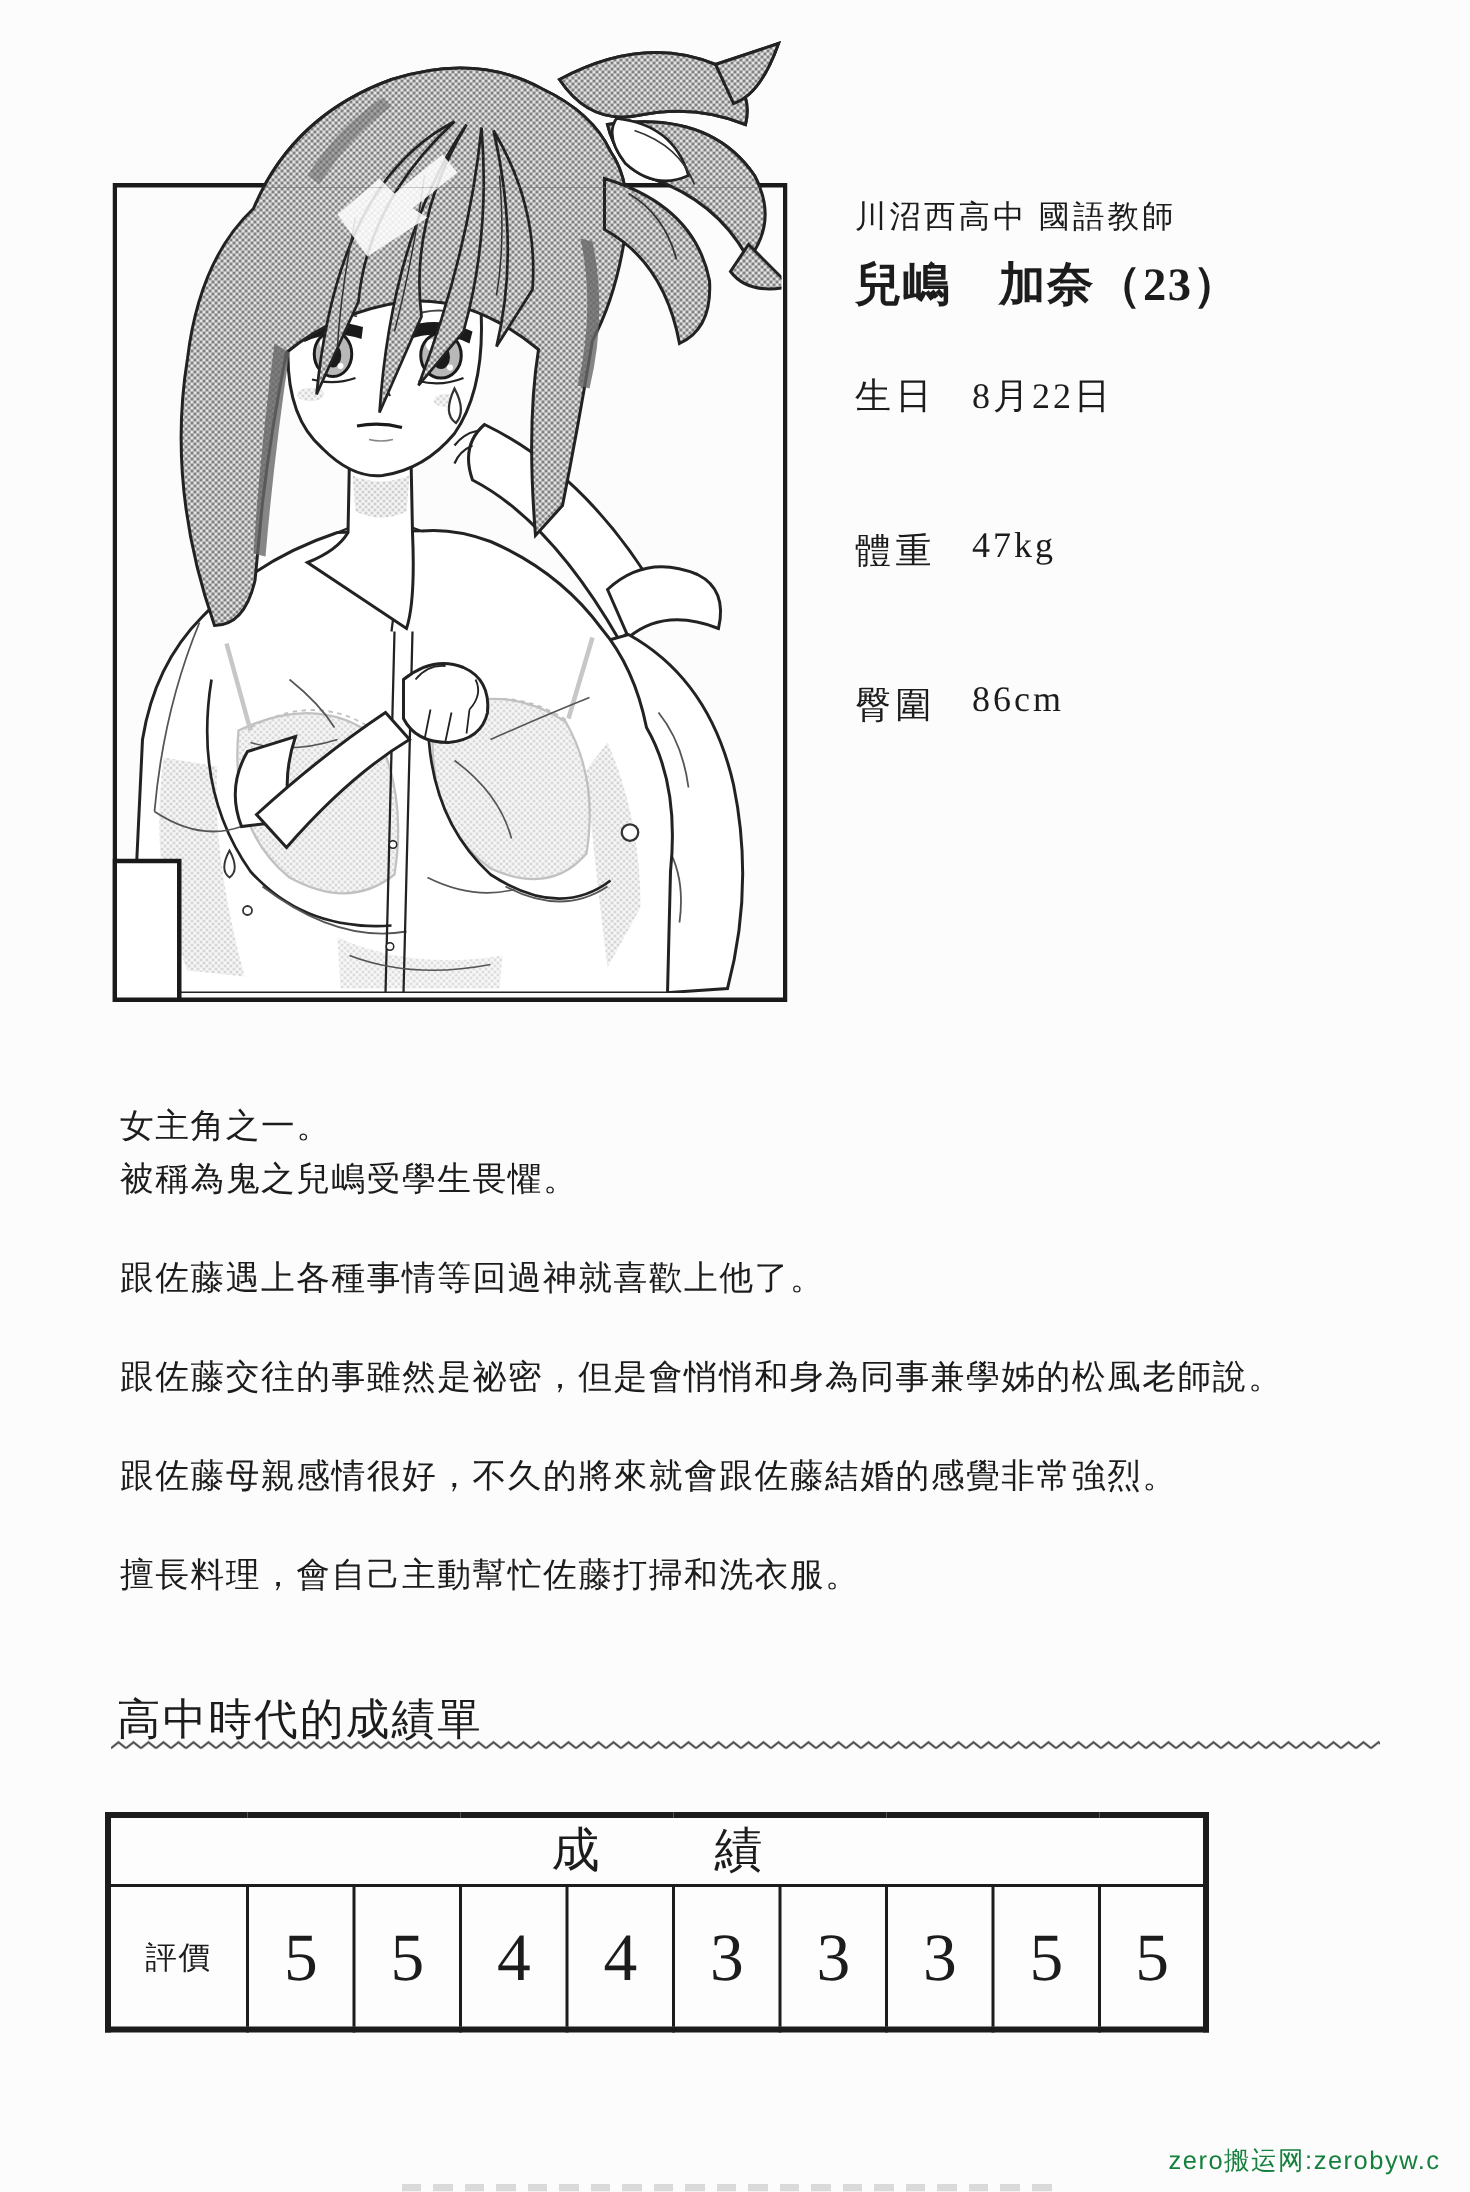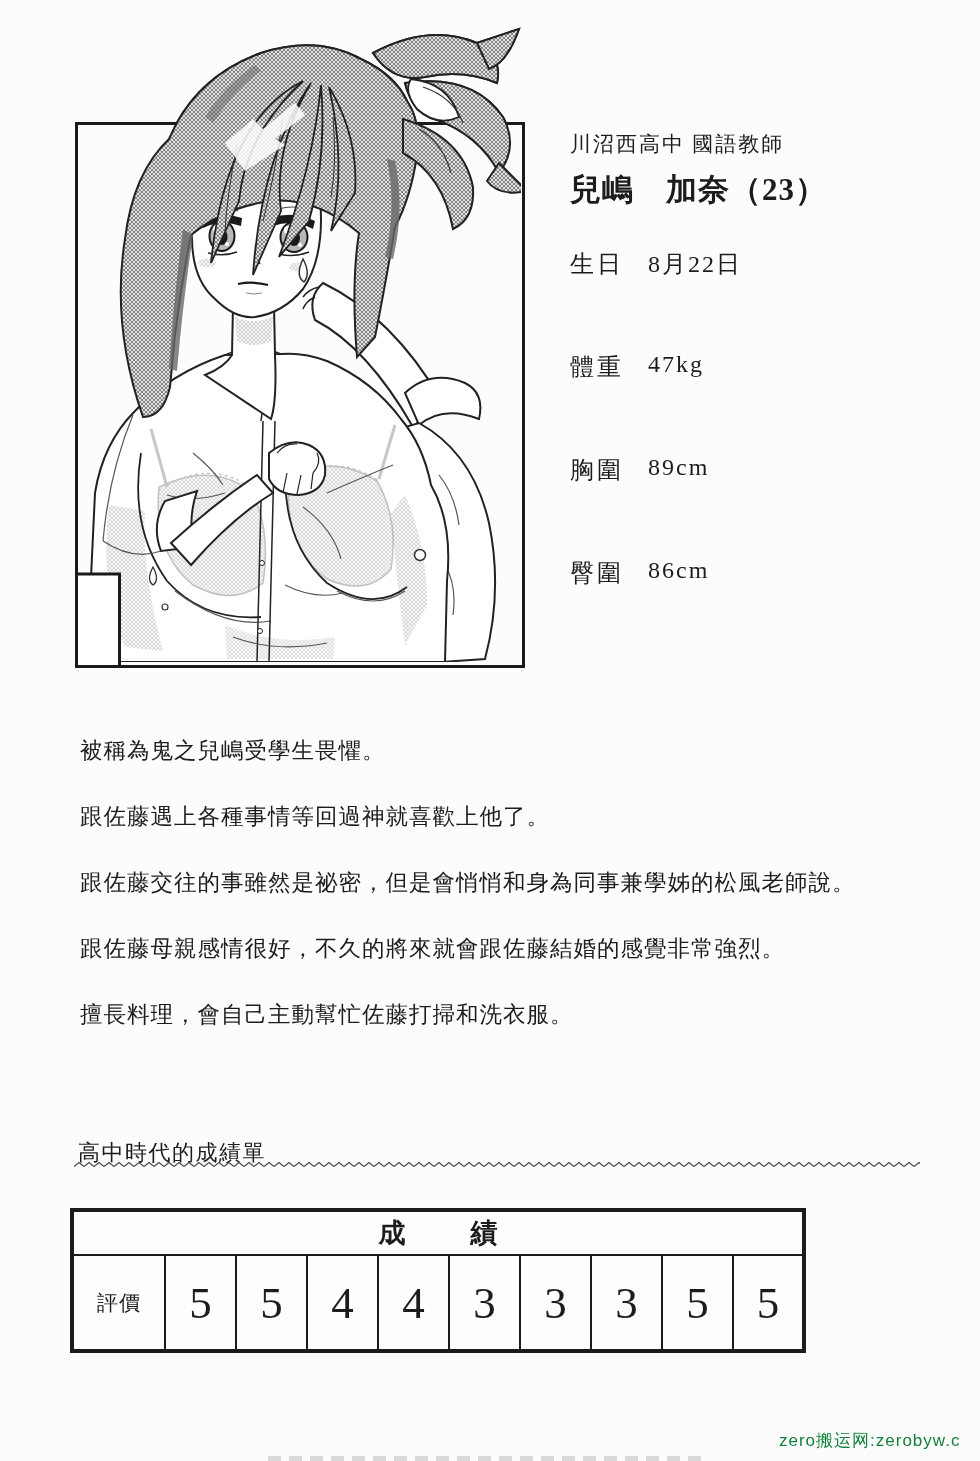--- a/index.html
+++ b/index.html
@@ -16,29 +16,29 @@
   .charname{font-size:31px;font-weight:bold;margin-top:11px;letter-spacing:1px;white-space:nowrap;}
   .stats{margin-top:31px;}
   .stat-row{display:flex;height:66px;font-size:24px;align-items:flex-start;margin-top:37px;}
   .stat-label{width:78px;letter-spacing:3px;flex:0 0 auto;}
   .stat-value{letter-spacing:2px;}
 
   .desc{position:absolute;left:80px;top:733px;width:870px;font-size:22.5px;letter-spacing:1px;}
   .desc .line{line-height:35px;white-space:nowrap;}
   .desc .gap{margin-top:31px;}
 
-  .grades-title{position:absolute;left:78px;top:1127px;font-size:22px;letter-spacing:1.5px;margin-top:11px;}
+  .grades-title{position:absolute;left:78px;top:1127px;font-size:29px;letter-spacing:1.5px;}
   .wavy{position:absolute;left:74px;top:1155px;}
   .name-line{position:absolute;left:92px;top:1248px;font-size:22px;letter-spacing:1px;}
   .name-line .nv{margin-left:16px;}
 
   table.score{position:absolute;left:70px;top:1208px;border-collapse:collapse;table-layout:fixed;
     border:4px solid #1c1c1c;background:#fdfdfd;}
   table.score td{border:2px solid #1c1c1c;text-align:center;vertical-align:middle;padding:0;}
-  tr.trow td{height:42px;font-size:27px;letter-spacing:2.4em;text-indent:2.4em;font-weight:bold;}
+  tr.trow td{height:42px;font-size:32px;letter-spacing:2.4em;text-indent:2.4em;font-weight:normal;}
   tr.hrow td{height:49px;font-size:21px;letter-spacing:1px;}
   tr.hrow td .wrap2{display:inline-block;width:2.1em;font-size:14px;line-height:16px;letter-spacing:0;}
   tr.vrow td{height:93px;}
   tr.vrow td.rhead{font-size:21px;letter-spacing:1px;}
   tr.vrow td.num{font-size:45px;}
 
   .watermark{position:absolute;left:779px;top:1429px;font-size:17px;color:#15803d;
     font-family:"Liberation Sans","DejaVu Sans",sans-serif;letter-spacing:1px;white-space:nowrap;}
   .bottom-bleed{position:absolute;left:268px;top:1456px;width:436px;height:5px;opacity:.35;
     background:repeating-linear-gradient(90deg,#9a9a9a 0 13px,transparent 13px 21px);}
@@ -169,31 +169,28 @@
   <div class="stats">
     <div class="stat-row">
       <span class="stat-label">生日</span>
       <span class="stat-value">8月22日</span>
     </div>
     <div class="stat-row">
       <span class="stat-label">體重</span>
       <span class="stat-value">47kg</span>
     </div>
     <div class="stat-row">
-      <span class="stat-label">胸圍</span>
-      <span class="stat-value">89cm</span>
-    </div>
-    <div class="stat-row">
       <span class="stat-label">臀圍</span>
       <span class="stat-value">86cm</span>
     </div>
   </div>
 </div>
 
 <div class="desc">
+  <div class="line">女主角之一。</div>
   <div class="line">被稱為鬼之兒嶋受學生畏懼。</div>
   <div class="line gap">跟佐藤遇上各種事情等回過神就喜歡上他了。</div>
   <div class="line gap">跟佐藤交往的事雖然是祕密，但是會悄悄和身為同事兼學姊的松風老師說。</div>
   <div class="line gap">跟佐藤母親感情很好，不久的將來就會跟佐藤結婚的感覺非常強烈。</div>
   <div class="line gap">擅長料理，會自己主動幫忙佐藤打掃和洗衣服。</div>
 </div>
 
 <div class="grades-title">高中時代的成績單</div>
 <div class="wavy">
   <svg width="846" height="9" xmlns="http://www.w3.org/2000/svg">

